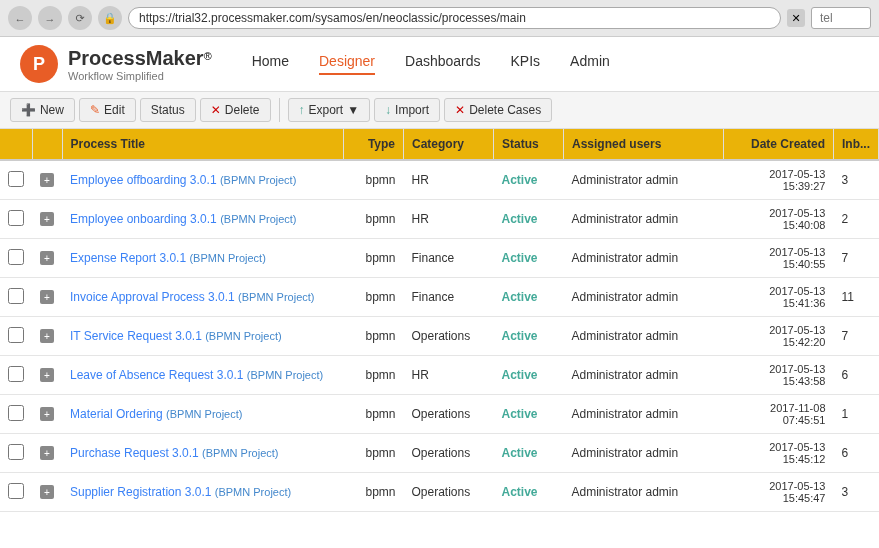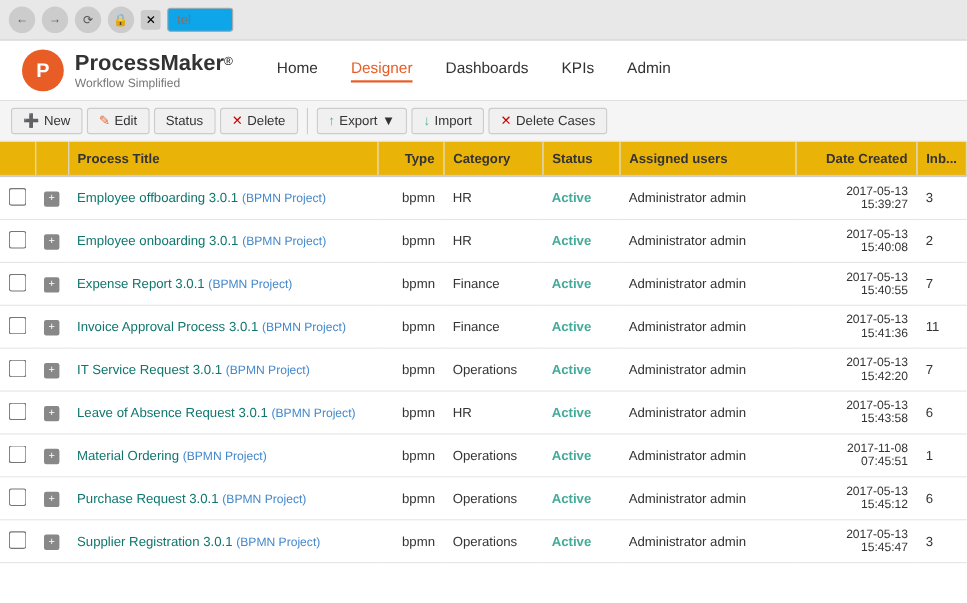--- a/index.html
+++ b/index.html
@@ -34,21 +34,21 @@
     }
     .browser-close-btn {
       width: 18px; height: 18px;
       background: #ccc;
       border-radius: 3px;
       display: flex; align-items: center; justify-content: center;
       font-size: 11px;
       cursor: pointer;
     }
     .browser-search-bar {
-      background: #0ea5e9;
+      background: #ffffff;
       border: 1px solid #aaa;
       border-radius: 3px;
       padding: 3px 8px;
       font-size: 12px;
       width: 60px;
     }
 
     
     .app-header {
       display: flex;
@@ -137,21 +137,21 @@
     }
     tbody tr {
       border-bottom: 1px solid #e5e5e5;
     }
     tbody td {
       padding: 7px 8px;
       font-size: 12px;
       color: #333;
       vertical-align: middle;
     }
-    .process-title-link { color: #0f766e; text-decoration: none; }
+    .process-title-link { color: #3b82f6; text-decoration: none; }
     .bpmn-tag { color: #4488cc; font-size: 11px; }
     .status-active { color: #4a9; font-weight: bold; }
     .row-check { width: 16px; height: 16px; }
     .row-expand {
       width: 14px; height: 14px;
       background: #888;
       color: #fff;
       display: inline-flex;
       align-items: center;
       justify-content: center;
@@ -170,20 +170,21 @@
     .col-inb { width: 40px; }
   </style>
 </head>
 <body>
 
 <div class="browser-bar">
   <div class="browser-nav-btn">←</div>
   <div class="browser-nav-btn">→</div>
   <div class="browser-nav-btn">⟳</div>
   <div class="browser-nav-btn">🔒</div>
+  <div class="browser-url-bar">https://trial32.processmaker.com/sysamos/en/neoclassic/processes/main</div>
   <div class="browser-close-btn">✕</div>
   <input class="browser-search-bar" placeholder="tel" style="">
 </div>
 
 <div class="app-header">
   <div class="logo-area">
     <div class="logo-circle">P</div>
     <div>
       <div>
         <span class="logo-text">ProcessMaker</span><sup>®</sup>

